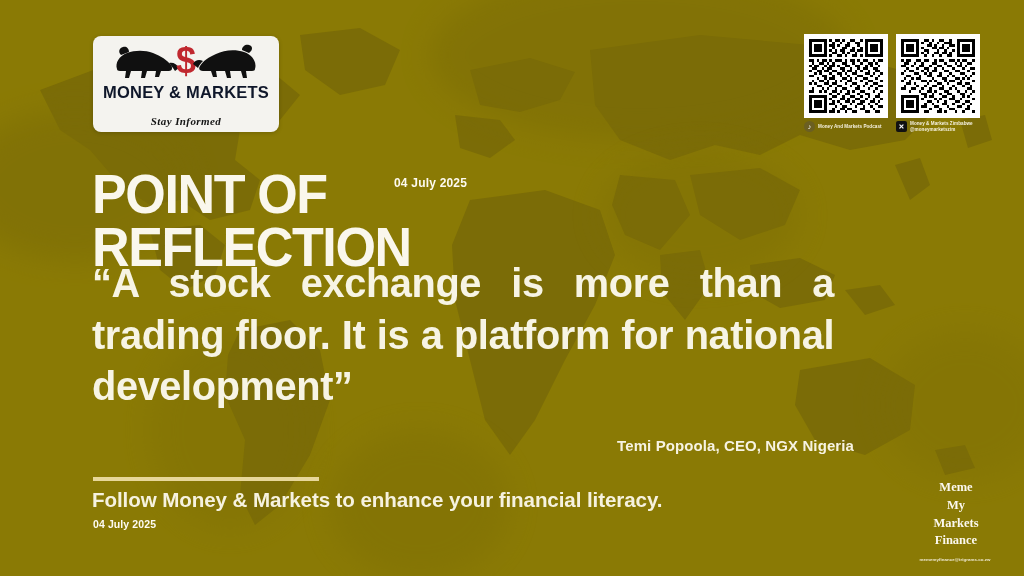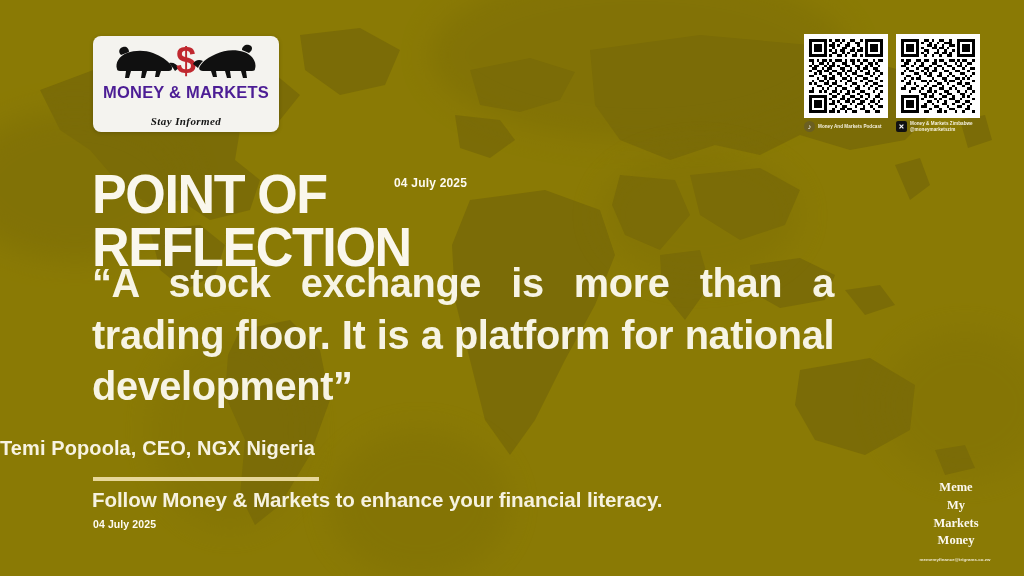--- a/index.html
+++ b/index.html
@@ -44,21 +44,21 @@
     display:flex; flex-direction:column;
     align-items:center; justify-content:center;
     box-shadow:0 1px 4px rgba(0,0,0,.18);
   }
   .logo-art { width:150px; height:42px; display:block; }
   .logo-word {
     font-family:"Liberation Sans", sans-serif;
     font-weight:bold;
     font-size:16.5px;
     letter-spacing:.2px;
-    color:#4c1d95;
+    color:#0f172a;
     line-height:1;
     margin-top:1px;
     white-space:nowrap;
   }
   .logo-tag {
     font-family:"Liberation Serif", serif;
     font-style:italic;
     font-weight:bold;
     font-size:11px;
     color:#141414;
@@ -149,21 +149,22 @@
     transform:scaleX(.97);
     transform-origin:left top;
   }
   .quote::after { content:""; display:inline-block; width:100%; }
 
   
   .attribution {
     position:absolute;
     left:0; right:170px;
     top:437px;
-    font-size:20px;
+    text-align:right;
+    font-size:15px;
     font-weight:bold;
     color:#f7f3e2;
     letter-spacing:.1px;
   }
 
   
   .rule {
     position:absolute;
     left:93px; top:477px;
     width:226px; height:4px;
@@ -722,17 +723,17 @@
   <div class="attribution">Temi Popoola, CEO, NGX Nigeria</div>
 
   <div class="rule"></div>
   <div class="cta">Follow Money &amp; Markets to enhance your financial literacy.</div>
   <div class="footer-date">04 July 2025</div>
 
   <div class="series">
     <div>Meme</div>
     <div>My</div>
     <div>Markets</div>
-    <div>Money</div>
+    <div>Finance</div>
   </div>
   <div class="series-email">mememyfinance@trigrams.co.zw</div>
 
 </div>
 
 </body></html>

